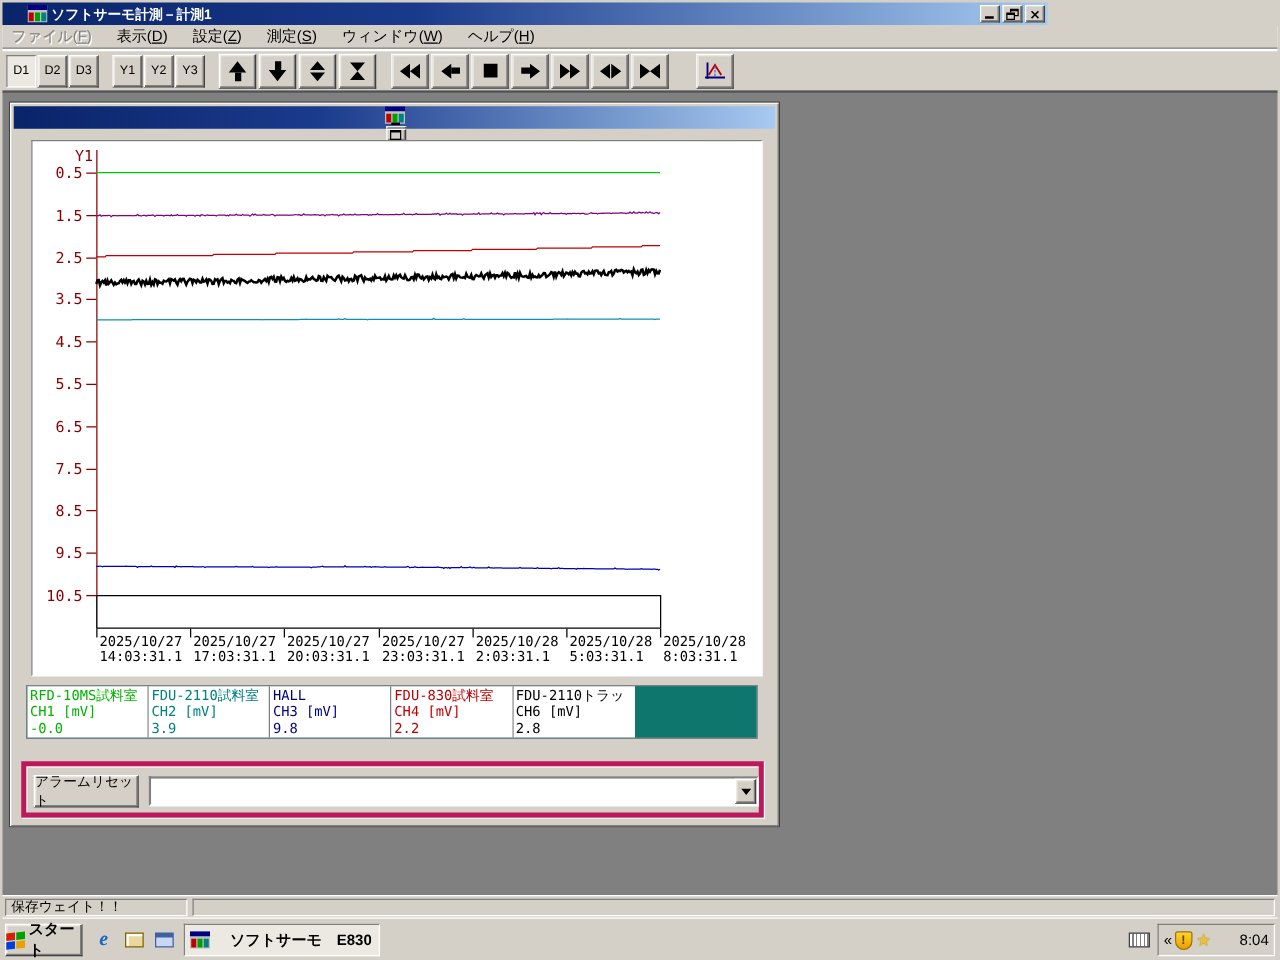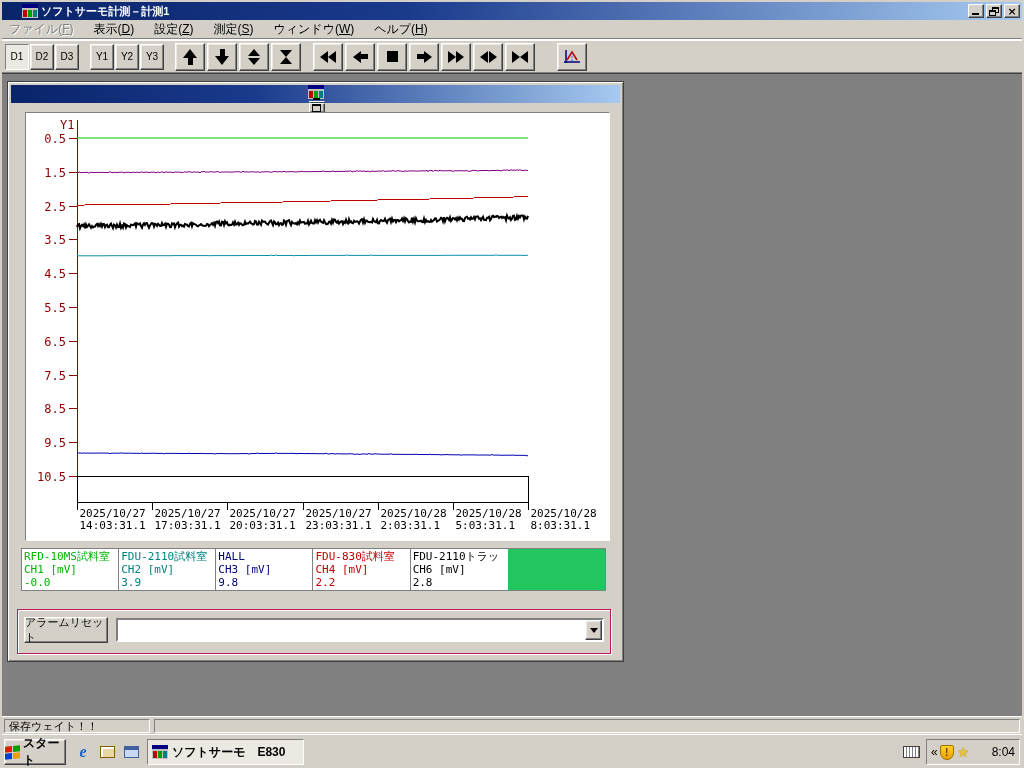--- a/index.html
+++ b/index.html
@@ -49,52 +49,52 @@
   .stop-sq { width:11px; height:11px; background:#000; }
 
   
   #mdi { position:absolute; left:0; top:71px; width:1020px; height:643px; background:#808080; border-top:1px solid #404040; }
 
   
   #graphwin { position:absolute; left:5px; top:7px; width:617px; height:581px; background:#d4d0c8;
     border:1px solid #404040; box-shadow:inset 1px 1px 0 #fff, inset -1px -1px 0 #808080; padding:3px; }
   #graphwin .titlebar { left:3px; top:3px; right:3px; height:18px;flex-direction:column; }
   #graphpanel { position:absolute; left:17px; top:30px; width:585px; height:429px; background:#fff; border:1px solid; border-color:#808080 #fff #fff #808080; }
-  #legend { position:absolute; left:13px; top:466px; width:585px; height:43px; background:#22c55e; border:1px solid #808080; display:flex; }
+  #legend { position:absolute; left:13px; top:466px; width:585px; height:43px; background:#0f766e; border:1px solid #808080; display:flex; }
   .legend-cell { width:16.6667%; height:100%; border-right:1px solid #808080; padding:1px 2px; overflow:hidden; font-size:11px; line-height:13px; white-space:nowrap; font-family:"DejaVu Sans Mono","DejaVu Sans",monospace; background:#fff; }
   .legend-cell:last-child { border-right:none; }
-  #alarmbox { position:absolute; left:9px; top:527px; width:594px; height:45px; border:1px solid #be185d; box-shadow:inset 1px 1px 0 #fff, 1px 1px 0 #fff; }
+  #alarmbox { position:absolute; left:9px; top:527px; width:594px; height:45px; border:4px solid #be185d; box-shadow:inset 1px 1px 0 #fff, 1px 1px 0 #fff; }
   #alarm-btn { position:absolute; left:6px; top:7px; width:84px; height:26px; font-size:11px; display:flex; align-items:center; justify-content:center; color:#000; }
   #alarm-combo { position:absolute; left:98px; top:8px; width:488px; height:24px; background:#fff; }
   #alarm-combo .field { position:absolute; inset:0; background:#fff; }
   #alarm-combo .drop { position:absolute; right:0; top:0; width:17px; height:20px; display:flex; align-items:center; justify-content:center; }
   .t-down.xs { border-left:4px solid transparent; border-right:4px solid transparent; border-top:5px solid #000; }
 
   
   #statusbar { position:absolute; left:0; top:714px; width:1020px; height:18px; background:#d4d0c8; border-top:1px solid #fff; }
   .status-panel { position:absolute; top:2px; height:14px; font-size:11px; padding:0 4px; color:#000; line-height:13px; }
   #taskbar { position:absolute; left:0; top:732px; width:1020px; height:32px; background:#d4d0c8; border-top:1px solid #fff; }
   #startbtn { position:absolute; left:2px; top:4px; width:62px; height:26px; display:flex; align-items:center; justify-content:center; font-weight:bold; font-size:12px; color:#000; }
   .winflag { display:inline-grid; grid-template-columns:7px 7px; grid-template-rows:6px 6px; gap:1px; margin-right:3px; transform:skewY(-6deg); }
   .winflag i { display:block; }
   .ql-icon { position:absolute; top:8px; width:18px; height:18px; display:flex; align-items:center; justify-content:center; }
-  #taskbtn { position:absolute; left:145px; top:4px; width:157px; height:26px; display:flex; align-items:center; padding:0 4px; font-weight:bold; font-size:12px; color:#000; background:#ece9e2; border:1px solid; border-color:#808080 #fff #fff #808080; }
+  #taskbtn { position:absolute; left:145px; top:4px; width:157px; height:26px; display:flex; align-items:center; padding:0 4px; font-weight:bold; font-size:12px; color:#000; background:#ece9e2; border:1px solid; border-color:#808080 #fff #fff #808080;gap:12px; }
   #tray { position:absolute; right:2px; top:4px; width:94px; height:26px; border:1px solid; border-color:#808080 #fff #fff #808080; display:flex; align-items:center; padding:0 4px; }
   #tray .clock { margin-left:auto; font-size:12px; color:#000; }
   .kbd-icon { position:absolute; right:102px; top:11px; width:17px; height:12px; border:1px solid #404040; background:repeating-linear-gradient(90deg,#fff 0 2px,#808080 2px 3px); }
   .chev { font-size:12px; color:#000; margin-right:2px; }
   .shield { width:14px; height:15px; background:linear-gradient(180deg,#ffd428,#e8a000); border:1px solid #a07000; border-radius:2px 2px 7px 7px; color:#703800; font-weight:bold; font-size:10px; text-align:center; line-height:13px; margin-right:3px; }
   .star { color:#e8c040; font-size:14px; margin-right:3px; text-shadow:0 0 1px #a08000; }
 </style>
 </head>
 <body>
 
 <div id="screen">
 
-  <div class="titlebar" style="left:0;top:0;width:1020px;height:18px;padding-left:20px;">
+  <div class="titlebar" style="left:0;top:0;width:836px;height:18px;padding-left:20px;">
     <svg width="16" height="14" style="flex:0 0 16px">
       <rect x="0" y="0" width="16" height="14" fill="#c0c0c0"></rect>
       <rect x="0" y="0" width="16" height="4" fill="#000080"></rect>
       <rect x="1" y="6" width="4" height="7" fill="#c00000"></rect>
       <rect x="6" y="6" width="4" height="7" fill="#00a000"></rect>
       <rect x="11" y="6" width="4" height="7" fill="#008080"></rect>
     </svg>
     <span class="tb-title">ソフトサーモ計測－計測1</span>
     <span class="capbtn">
         <i class="g-min"></i>

